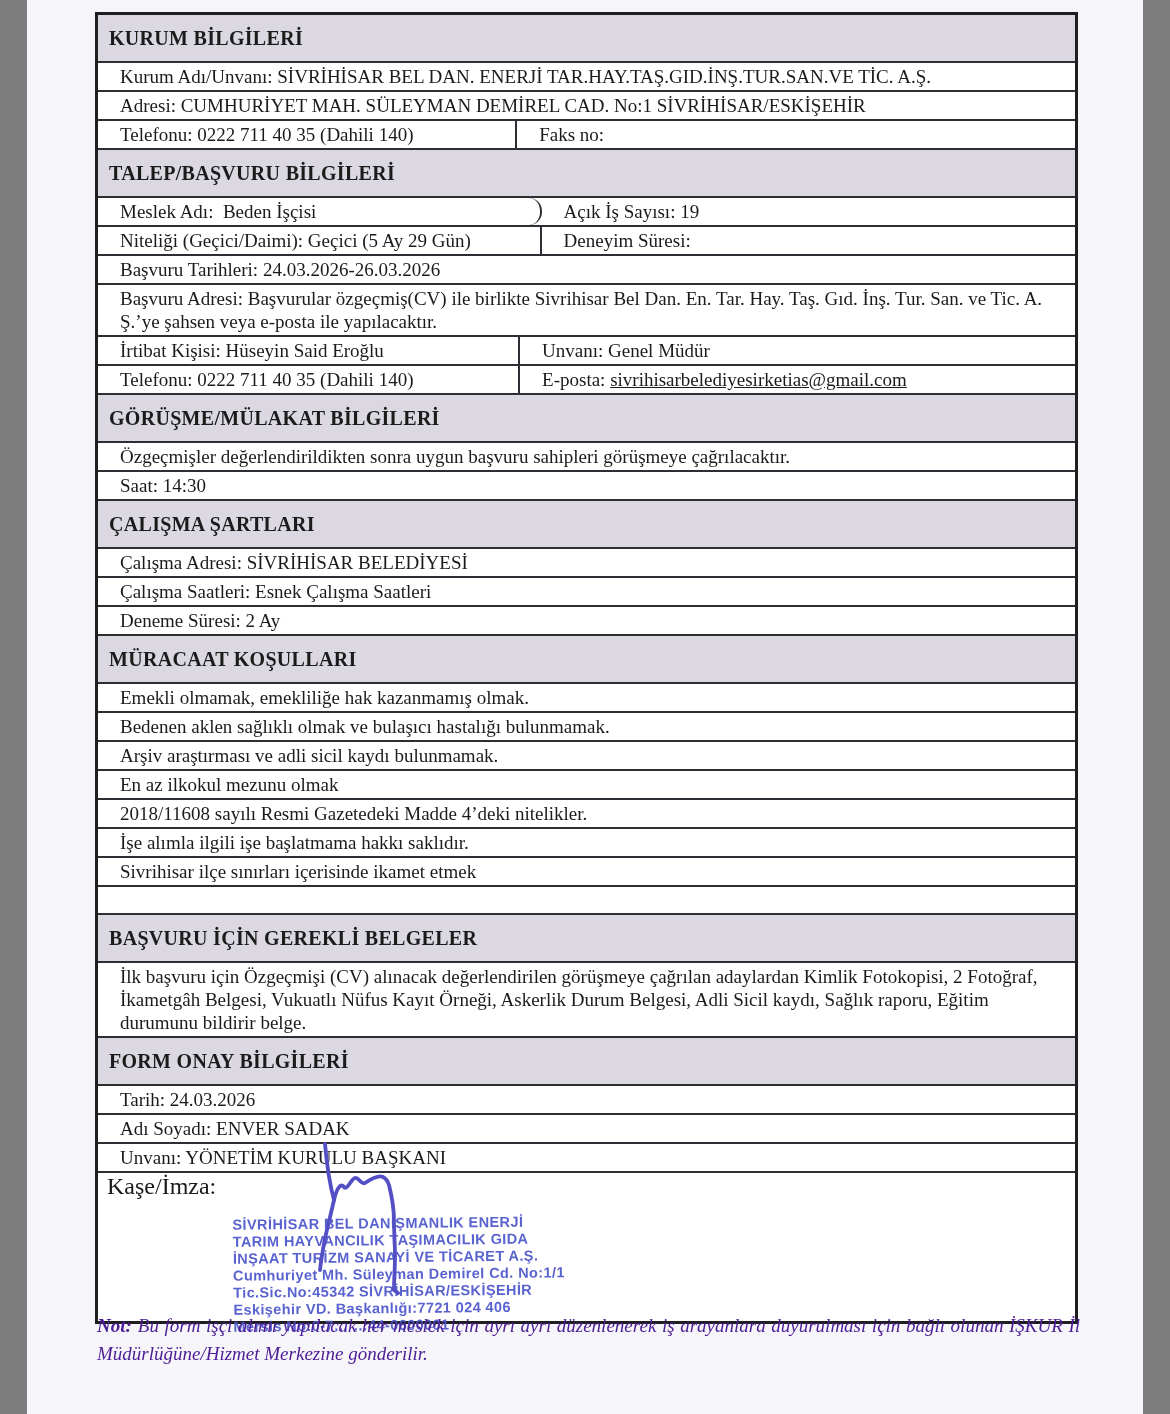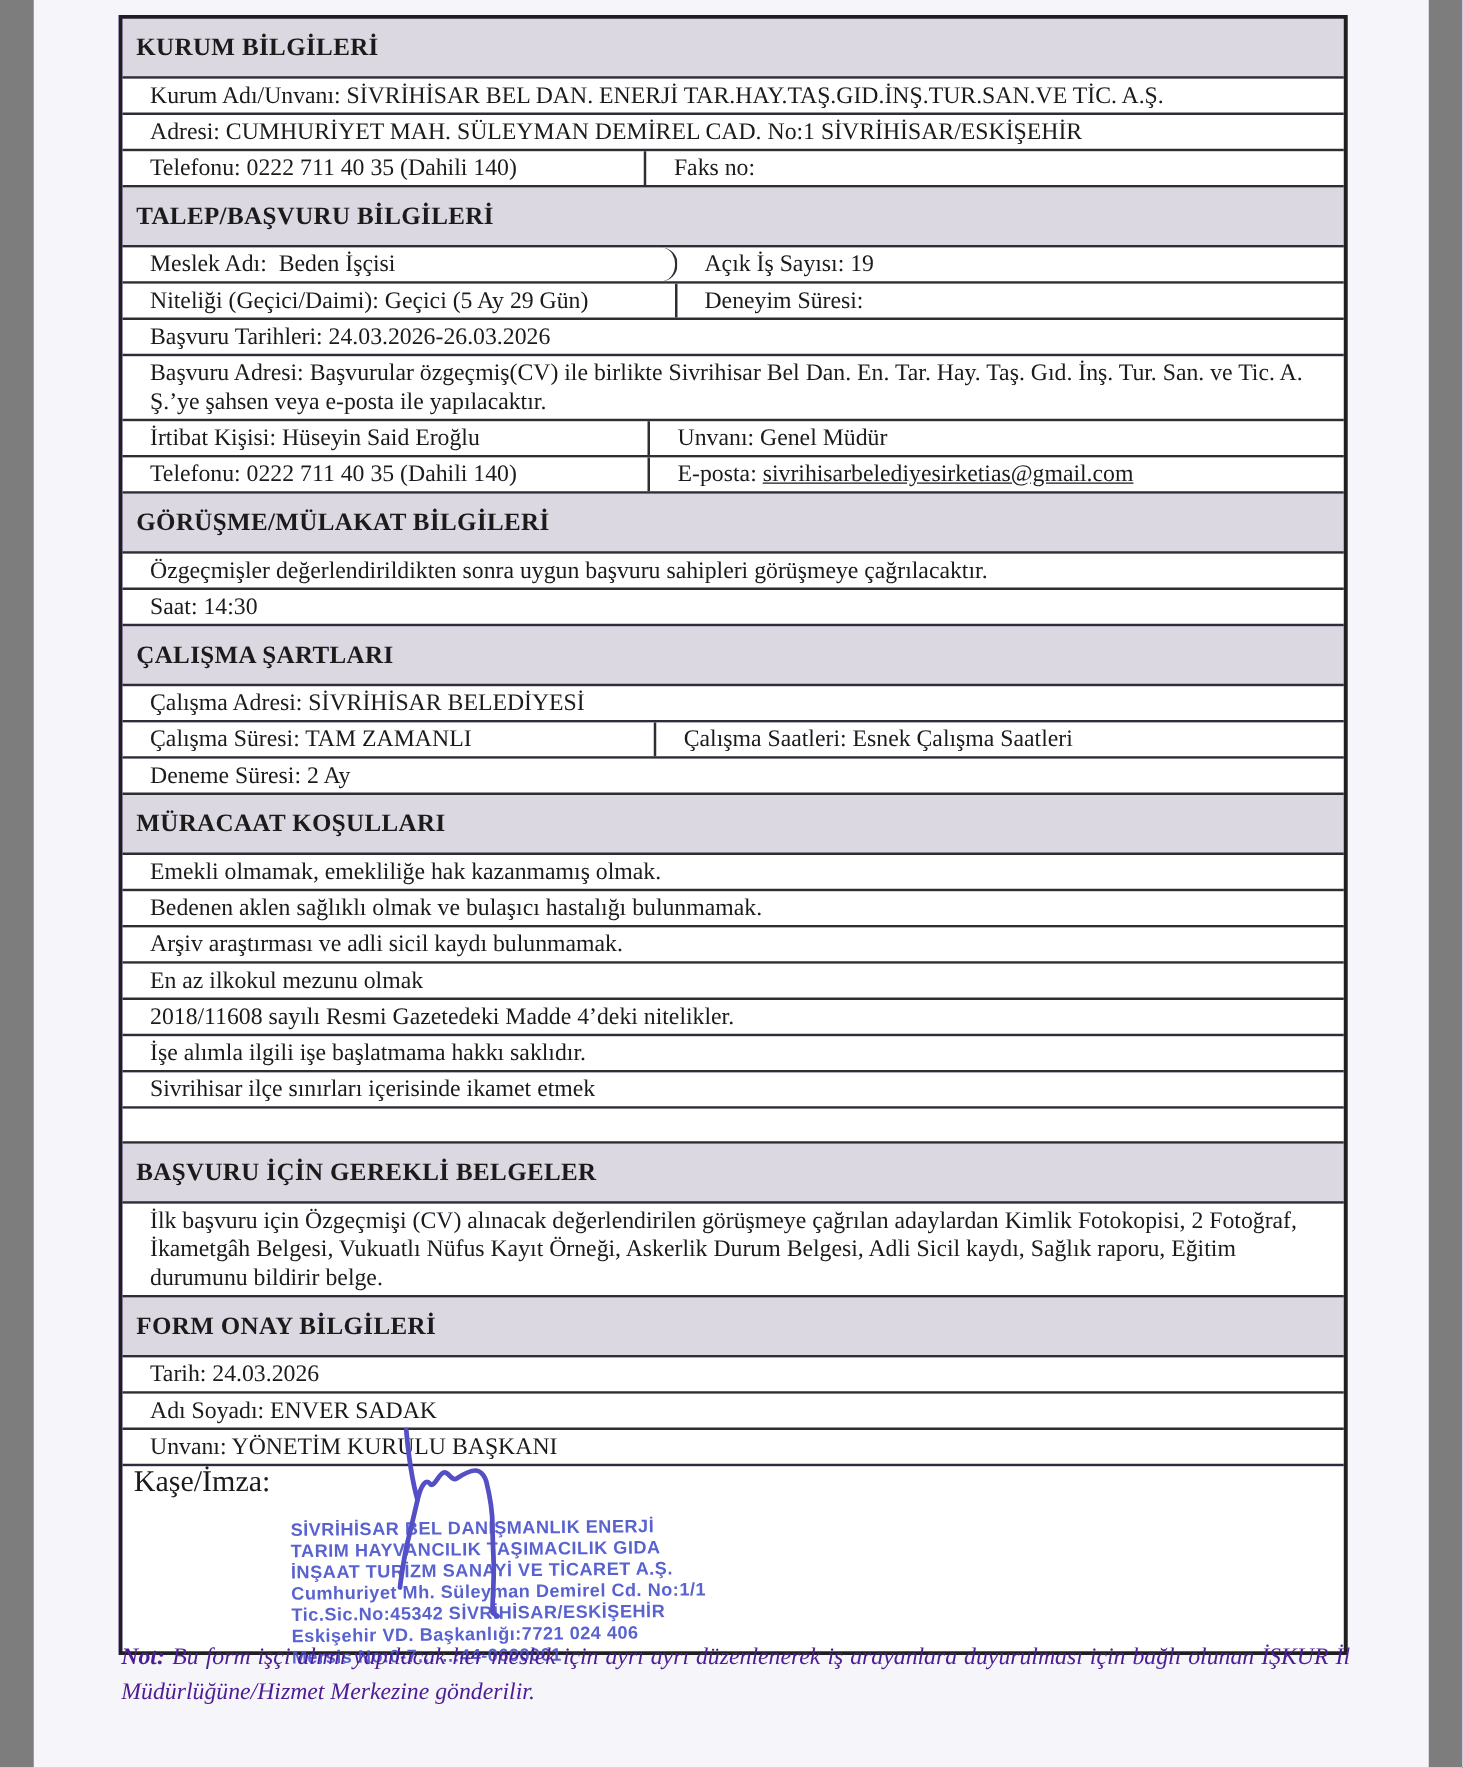--- a/index.html
+++ b/index.html
@@ -8,21 +8,21 @@
     background:#f6f5f9;
     font-family:"Liberation Serif", serif;
     color:#1b1b1b;
   }
   .scan-band{position:absolute;top:0;height:100%;width:27px;background:#7d7d7d;}
   .scan-band.left{left:0;}
   .scan-band.right{right:0;}
 
   .doc-table{
     position:absolute;left:95px;top:12px;width:983px;
-    background:#4c1d95;
+    background:#14532d;
     border:3px solid #1f1f1f;
     box-sizing:border-box;
   }
   .doc-table > div{border-bottom:2px solid #2e2d33;}
   .doc-table > div:last-child{border-bottom:none;}
 
   .sec-head{
     height:46px;background:#dbd8e2;
     display:flex;align-items:center;
     padding-left:11px;
@@ -104,21 +104,20 @@
         <div class="cell only">Özgeçmişler değerlendirildikten sonra uygun başvuru sahipleri görüşmeye çağrılacaktır.</div>
       </div>
       <div class="row">
         <div class="cell rest">Saat: 14:30</div>
       </div>
       <div class="sec-head">ÇALIŞMA ŞARTLARI</div>
       <div class="row">
         <div class="cell only">Çalışma Adresi: SİVRİHİSAR BELEDİYESİ</div>
       </div>
       <div class="row">
-        <div class="cell first" style="width: 43.7%;">Çalışma Süresi: TAM ZAMANLI</div>
         <div class="cell rest">Çalışma Saatleri: Esnek Çalışma Saatleri</div>
       </div>
       <div class="row">
         <div class="cell only">Deneme Süresi: 2 Ay</div>
       </div>
       <div class="sec-head">MÜRACAAT KOŞULLARI</div>
       <div class="row">
         <div class="cell only">Emekli olmamak, emekliliğe hak kazanmamış olmak.</div>
       </div>
       <div class="row">

